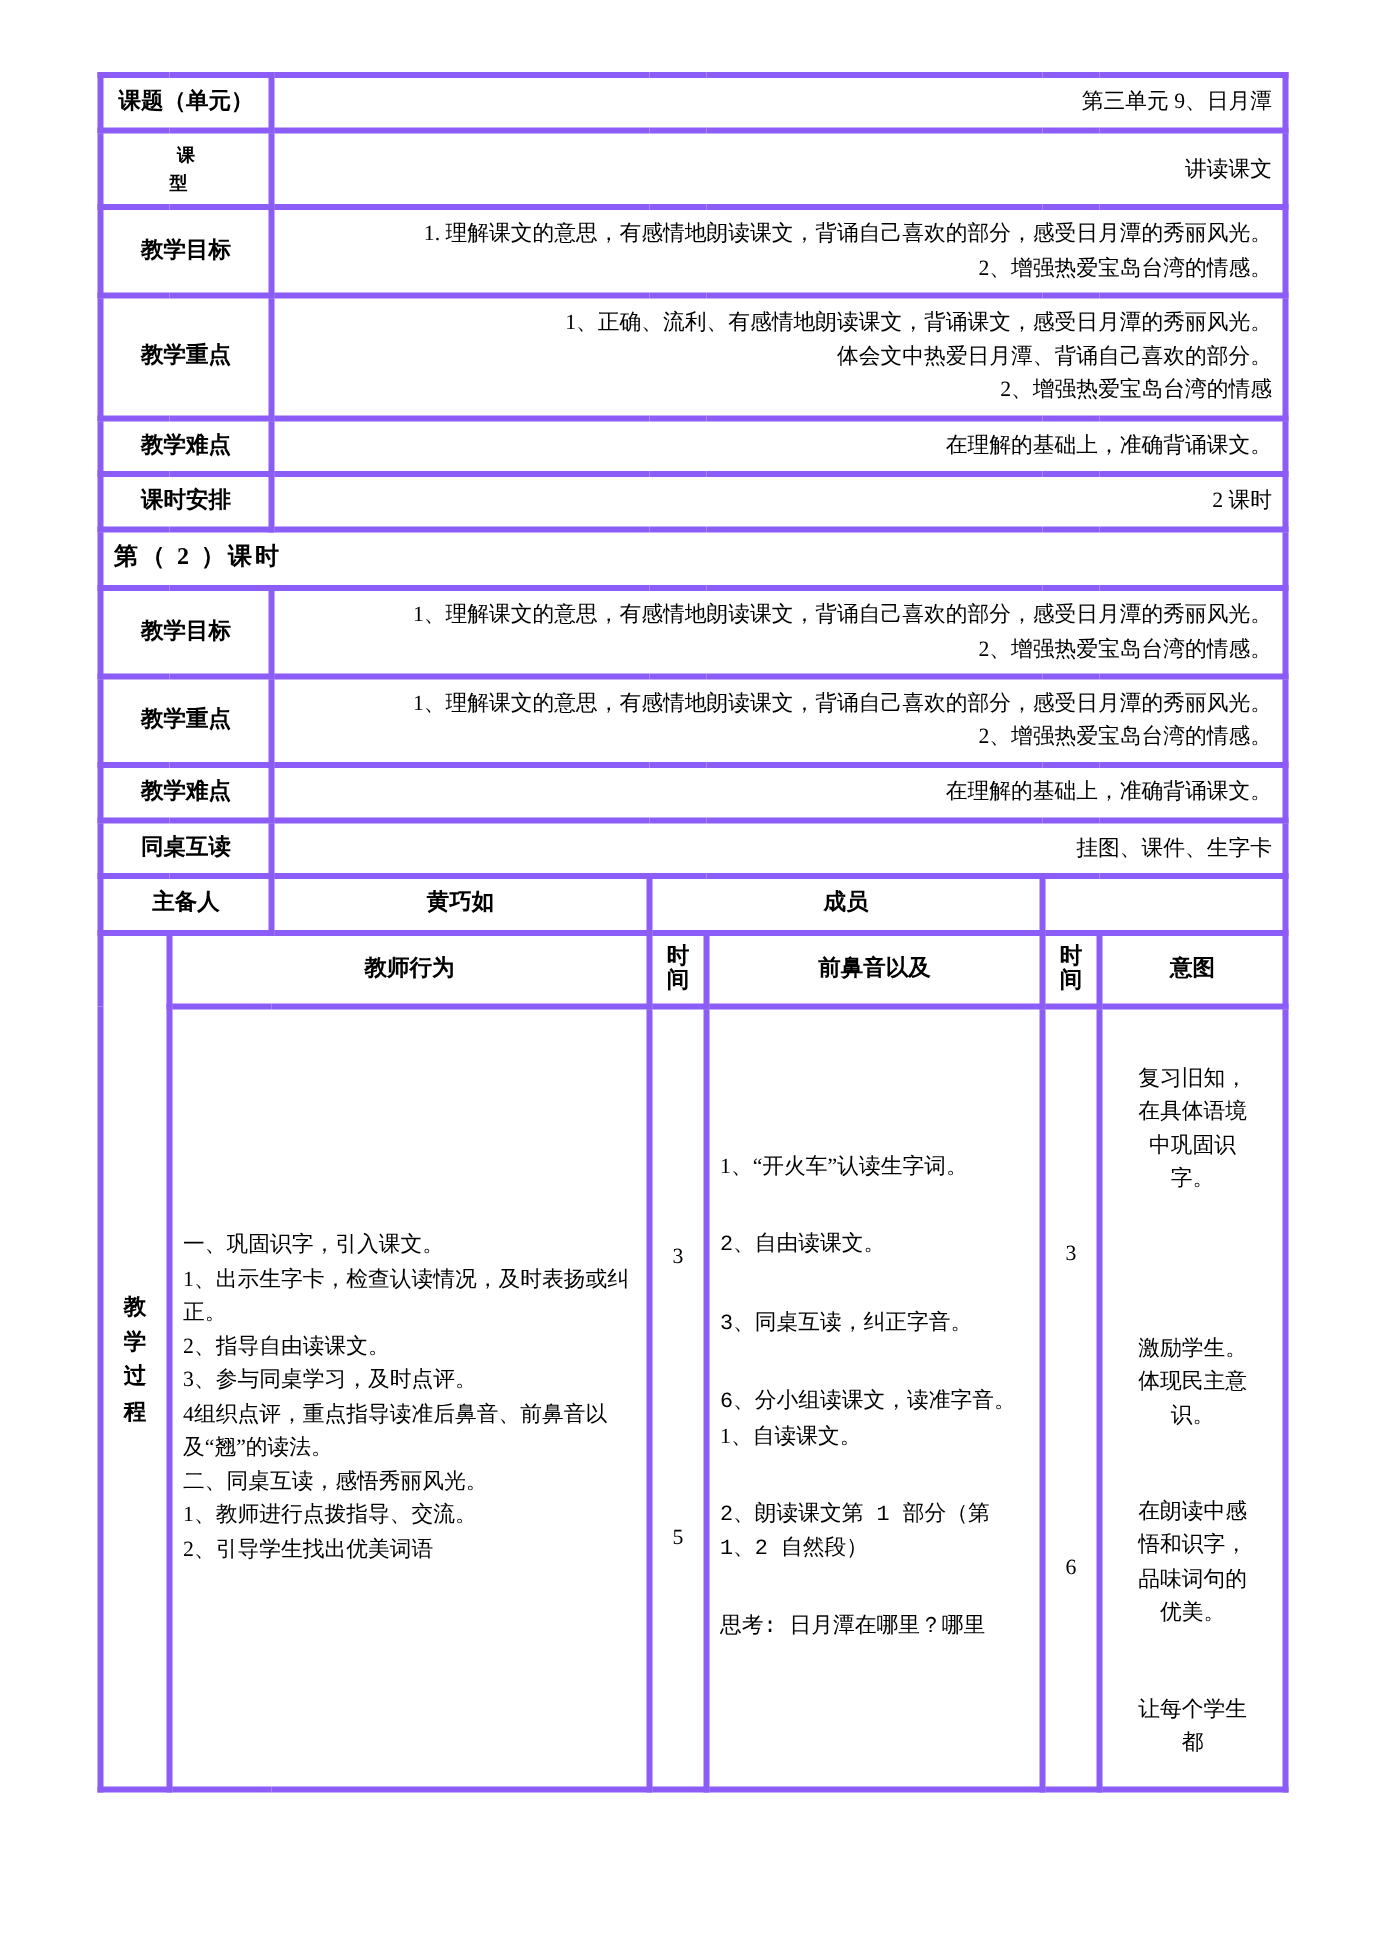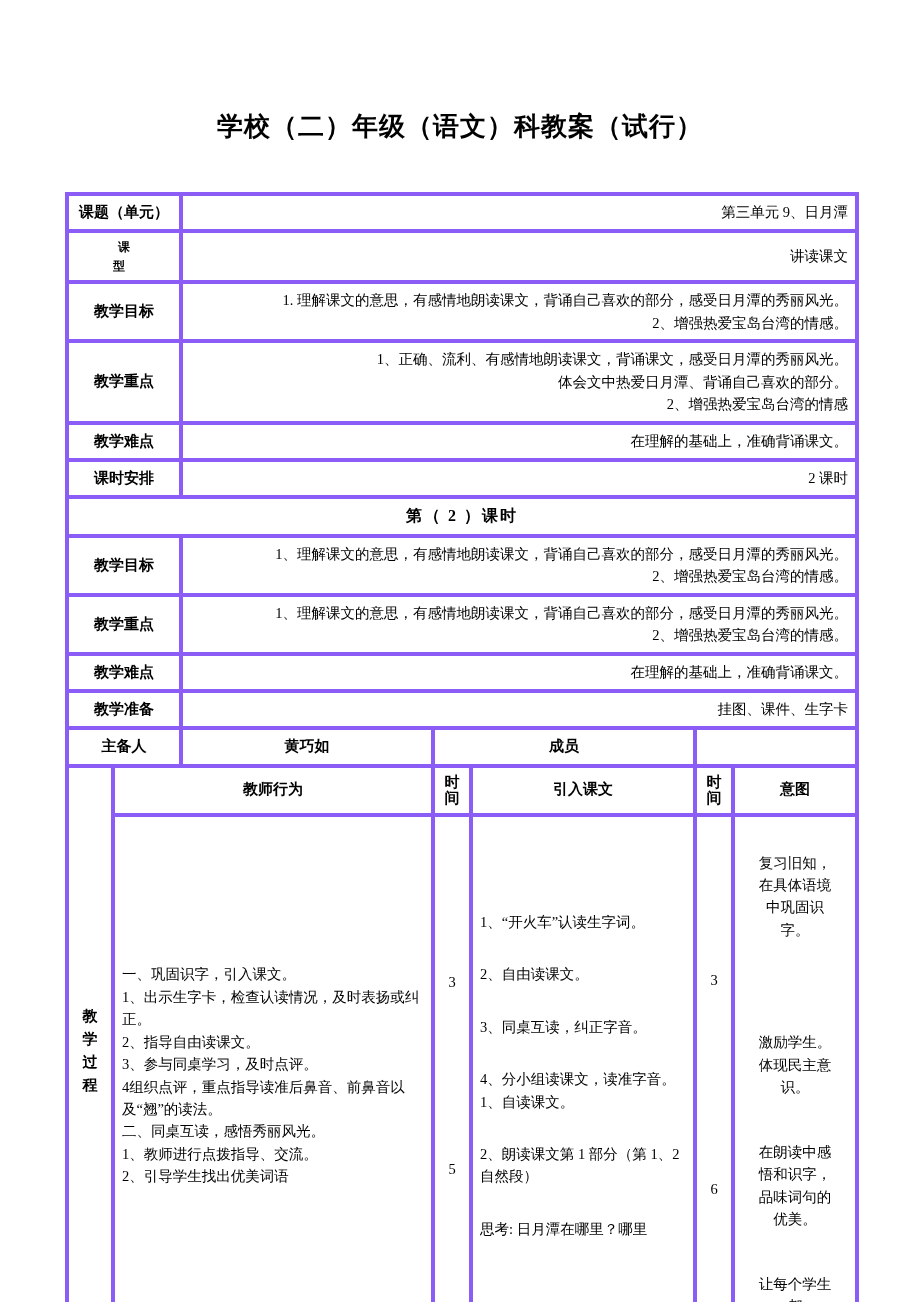--- a/index.html
+++ b/index.html
@@ -65,21 +65,20 @@
   }
   .indent-hang {
     padding-left: 21px;
     text-indent: -21px;
   }
   .indent-hang2 {
     padding-left: 17px;
     text-indent: -17px;
   }
   .period-row td {
-    text-align: center;
     font-weight: bold;
     font-size: 16px;
     padding: 8px 0;
     letter-spacing: 2px;
   }
   .proc-label {
     text-align: center;
     vertical-align: middle;
     font-weight: bold;
     font-size: 15px;
@@ -107,20 +106,21 @@
     vertical-align: top;
     font-size: 14.5px;
     line-height: 1.62;
     padding: 4px 6px;
   }
   .cell-body p {
     margin: 0;
   }
   .cell-body p.gap {
     margin-top: 30px;
+    font-family: Liberation Mono, monospace;
   }
   .cell-time {
     vertical-align: top;
     text-align: center;
     font-size: 14.5px;
     padding: 4px 2px;
     line-height: 1.62;
   }
   .cell-time p {
     margin: 0;
@@ -137,21 +137,20 @@
   }
   .spacer-t { height: 18px; }
   .spacer-m { height: 40px; }
   .spacer-s { height: 26px; }
 </style>
 </head>
 <body>
 
 <div class="page">
 
-  <div class="doc-title">学校（二）年级（语文）科教案（试行）</div>
 
   <table class="main">
     <colgroup>
       <col style="width:46px">
       <col style="width:68px">
       <col style="width:252px">
       <col style="width:38px">
       <col style="width:224px">
       <col style="width:38px">
       <col style="width:124px">
@@ -214,21 +213,21 @@
           <p>2、增强热爱宝岛台湾的情感。</p>
         </td>
       </tr>
 
       <tr>
         <td class="lbl" colspan="2">教学难点</td>
         <td class="val" colspan="5">在理解的基础上，准确背诵课文。</td>
       </tr>
 
       <tr>
-        <td class="lbl" colspan="2">教学准备</td>
+        <td class="lbl" colspan="2">同桌互读</td>
         <td class="val" colspan="5">挂图、课件、生字卡</td>
       </tr>
 
       <tr>
         <td class="lbl" colspan="2">主备人</td>
         <td class="lbl">黄巧如</td>
         <td class="lbl" colspan="2" style="width:auto">成员</td>
         <td colspan="2"></td>
       </tr>
 
@@ -237,21 +236,21 @@
           <span>教</span>
           <span>学</span>
           <span>过</span>
           <span>程</span>
         </td>
         <td class="col-head" colspan="2">教师行为</td>
         <td class="col-head narrow">
           <span>时</span>
           <span>间</span>
         </td>
-        <td class="col-head">引入课文</td>
+        <td class="col-head">前鼻音以及</td>
         <td class="col-head narrow">
           <span>时</span>
           <span>间</span>
         </td>
         <td class="col-head">意图</td>
       </tr>
 
       <tr>
         <td class="cell-body" colspan="2">
           <p>一、巩固识字，引入课文。</p>
@@ -269,21 +268,21 @@
           <div class="spacer-m"></div>
           <div class="spacer-m"></div>
           <div class="spacer-m"></div>
           <div class="spacer-s"></div>
           <p>5</p>
         </td>
         <td class="cell-body">
           <p>1、“开火车”认读生字词。</p>
           <p class="gap">2、自由读课文。</p>
           <p class="gap">3、同桌互读，纠正字音。</p>
-          <p class="gap">4、分小组读课文，读准字音。</p>
+          <p class="gap">6、分小组读课文，读准字音。</p>
           <p>1、自读课文。</p>
           <p class="gap">2、朗读课文第 1 部分（第 1、2 自然段）</p>
           <p class="gap">思考: 日月潭在哪里？哪里</p>
         </td>
         <td class="cell-time">
           <div class="spacer-t"></div>
           <p>3</p>
           <div class="spacer-m"></div>
           <div class="spacer-m"></div>
           <div class="spacer-m"></div>

